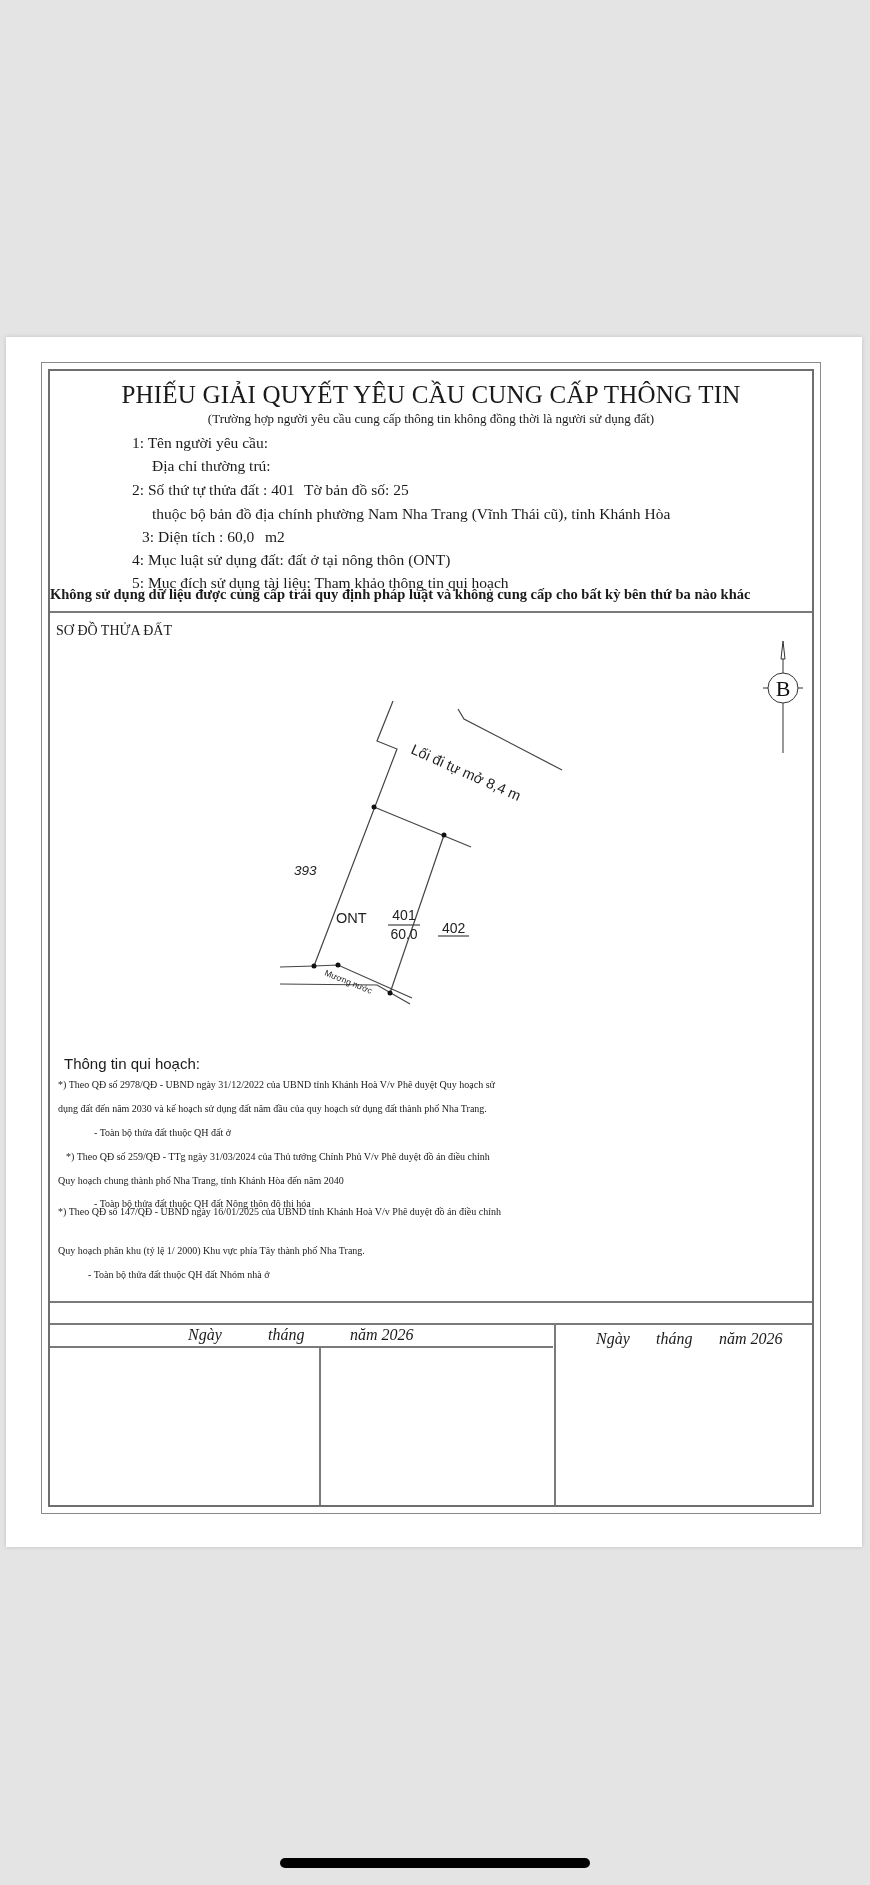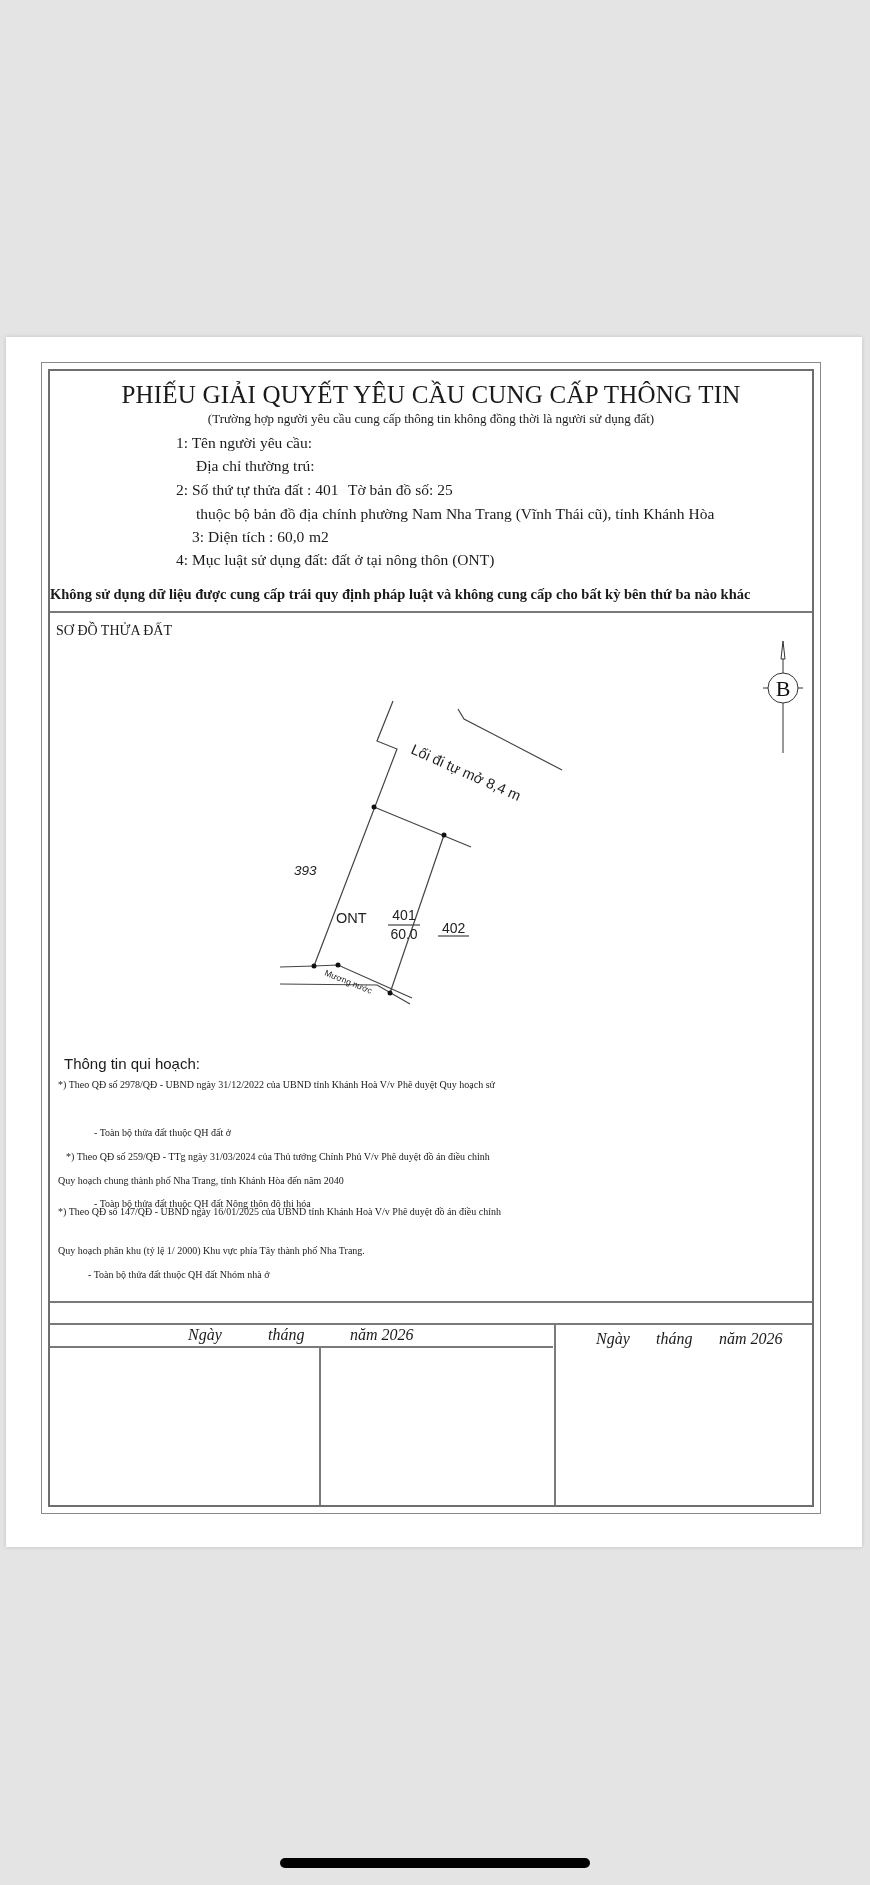--- a/index.html
+++ b/index.html
@@ -15,21 +15,21 @@
     position:absolute; left:35px; top:25px; width:780px; height:1152px;
     border:1px solid #8a8a8a; box-sizing:border-box;
   }
   .frame-inner {
     position:absolute; left:42px; top:32px; width:766px; height:1138px;
     border:2px solid #6e6e6e; box-sizing:border-box;
   }
   .abs { position:absolute; white-space:nowrap; }
   .title { font-size:25px; left:0; width:762px; text-align:center; top:10px; letter-spacing:0.2px; }
   .subtitle { font-size:13px; left:0; width:762px; text-align:center; top:40px; }
-  .field { font-size:15.5px;margin-left:44px; }
+  .field { font-size:15.5px; }
   .warning { font-size:14.5px; font-weight:bold; left:0; width:616px; text-align:center; top:215px; }
   .hline { position:absolute; height:0; border-top:2px solid #7a7a7a; left:0; width:762px; }
   .vline { position:absolute; width:0; border-left:2px solid #7a7a7a; }
   .section-label { font-size:14px; left:6px; top:252px; }
   .plan-header { font-family:"Liberation Sans", sans-serif; font-size:15px; left:14px; top:684px; }
   .plan-text { font-size:10px; }
   .date-text { font-size:16px;font-style:italic; }
   svg text { font-family:"Liberation Sans", sans-serif; }
   .home-indicator {
     position:absolute; left:280px; top:1858px; width:310px; height:10px; border-radius:5px; background:#000;
@@ -43,23 +43,24 @@
   <div class="frame-inner">
 
     <div class="abs subtitle">(Trường hợp người yêu cầu cung cấp thông tin không đồng thời là người sử dụng đất)</div>
     <div class="abs title">PHIẾU GIẢI QUYẾT YÊU CẦU CUNG CẤP THÔNG TIN</div>
 
     <div class="abs field" style="left:82px; top:63px;">1: Tên người yêu cầu:</div>
     <div class="abs field" style="left:102px; top:86px;">Địa chỉ thường trú:</div>
     <div class="abs field" style="left:82px; top:110px;">2: Số thứ tự thửa đất : 401</div>
     <div class="abs field" style="left:254px; top:110px;">Tờ bản đồ số: 25</div>
     <div class="abs field" style="left:102px; top:134px;">thuộc bộ bản đồ địa chính phường Nam Nha Trang (Vĩnh Thái cũ), tỉnh Khánh Hòa</div>
-    <div class="abs field" style="left:98px; top:157px;">3: Diện tích : 60,0</div>
+    <div class="abs field" style="left:92px; top:157px;">3: Diện tích : 60,0</div>
     <div class="abs field" style="left:215px; top:157px;">m2</div>
     <div class="abs field" style="left:82px; top:180px;">4: Mục luật sử dụng đất:  đất ở tại nông thôn   (ONT)</div>
+    <div class="abs field" style="left:82px; top:203px;">5: Mục đích sử dụng tài liệu: Tham khảo thông tin qui hoạch</div>
 
     <div class="abs warning">Không sử dụng dữ liệu được cung cấp trái quy định pháp luật và không cung cấp cho bất kỳ bên thứ ba nào khác</div>
 
     <div class="hline" style="top:240px;"></div>
 
     <div class="abs section-label">SƠ ĐỒ THỬA ĐẤT</div>
 
     <svg class="abs" style="left:0; top:242px;" width="762" height="400">
 
       <g stroke="#333" fill="none" stroke-width="1">
@@ -95,20 +96,21 @@
       <text x="286" y="310" font-size="14.5" fill="#222">ONT</text>
       <text x="354" y="307" text-anchor="middle" font-size="14" fill="#222">401</text>
       <text x="354" y="326" text-anchor="middle" font-size="14" fill="#222">60.0</text>
       <text x="392" y="320" font-size="14" fill="#222">402</text>
       <text x="274" y="362" font-size="8.5" fill="#222" transform="rotate(22 274 362)">Mương nước</text>
     </svg>
 
     <div class="abs plan-header">Thông tin qui hoạch:</div>
 
     <div class="abs plan-text" style="left:8px; top:708px;">*) Theo QĐ số 2978/QĐ - UBND ngày 31/12/2022 của UBND tỉnh Khánh Hoà V/v Phê duyệt Quy hoạch sử</div>
+    <div class="abs plan-text" style="left:8px; top:732px;">dụng đất đến năm 2030 và kế hoạch sử dụng đất năm đầu của quy hoạch sử dụng đất thành phố Nha Trang.</div>
     <div class="abs plan-text" style="left:44px; top:756px;">- Toàn bộ thửa đất thuộc QH đất ở</div>
 
     <div class="abs plan-text" style="left:8px; top:780px;margin-left:8px;">*) Theo QĐ số 259/QĐ - TTg ngày 31/03/2024 của Thủ tướng Chính Phủ V/v Phê duyệt đồ án điều chỉnh</div>
     <div class="abs plan-text" style="left:8px; top:804px;">Quy hoạch chung thành phố Nha Trang, tỉnh Khánh Hòa đến năm 2040</div>
     <div class="abs plan-text" style="left:44px; top:827px;text-align:center;">- Toàn bộ thửa đất thuộc QH đất Nông thôn đô thị hóa</div>
 
     <div class="abs plan-text" style="left:8px; top:835px;">*) Theo QĐ số 147/QĐ - UBND ngày 16/01/2025 của UBND tỉnh Khánh Hoà V/v Phê duyệt đồ án điều chỉnh</div>
     <div class="abs plan-text" style="left:8px; top:874px;">Quy hoạch phân khu (tỷ lệ 1/ 2000) Khu vực phía Tây thành phố Nha Trang.</div>
     <div class="abs plan-text" style="left:38px; top:898px;">- Toàn bộ thửa đất thuộc QH đất Nhóm nhà ở</div>
 

